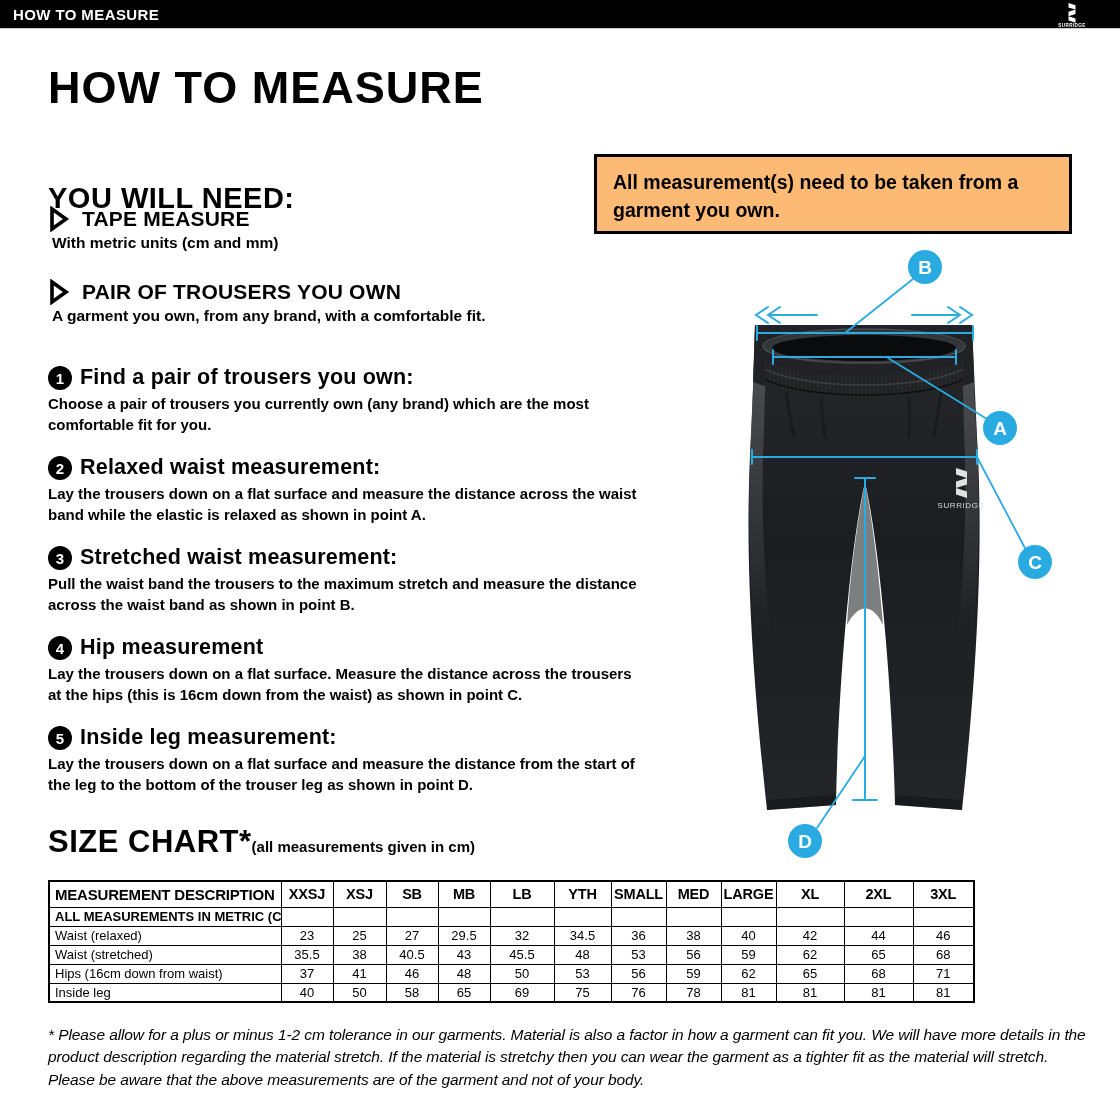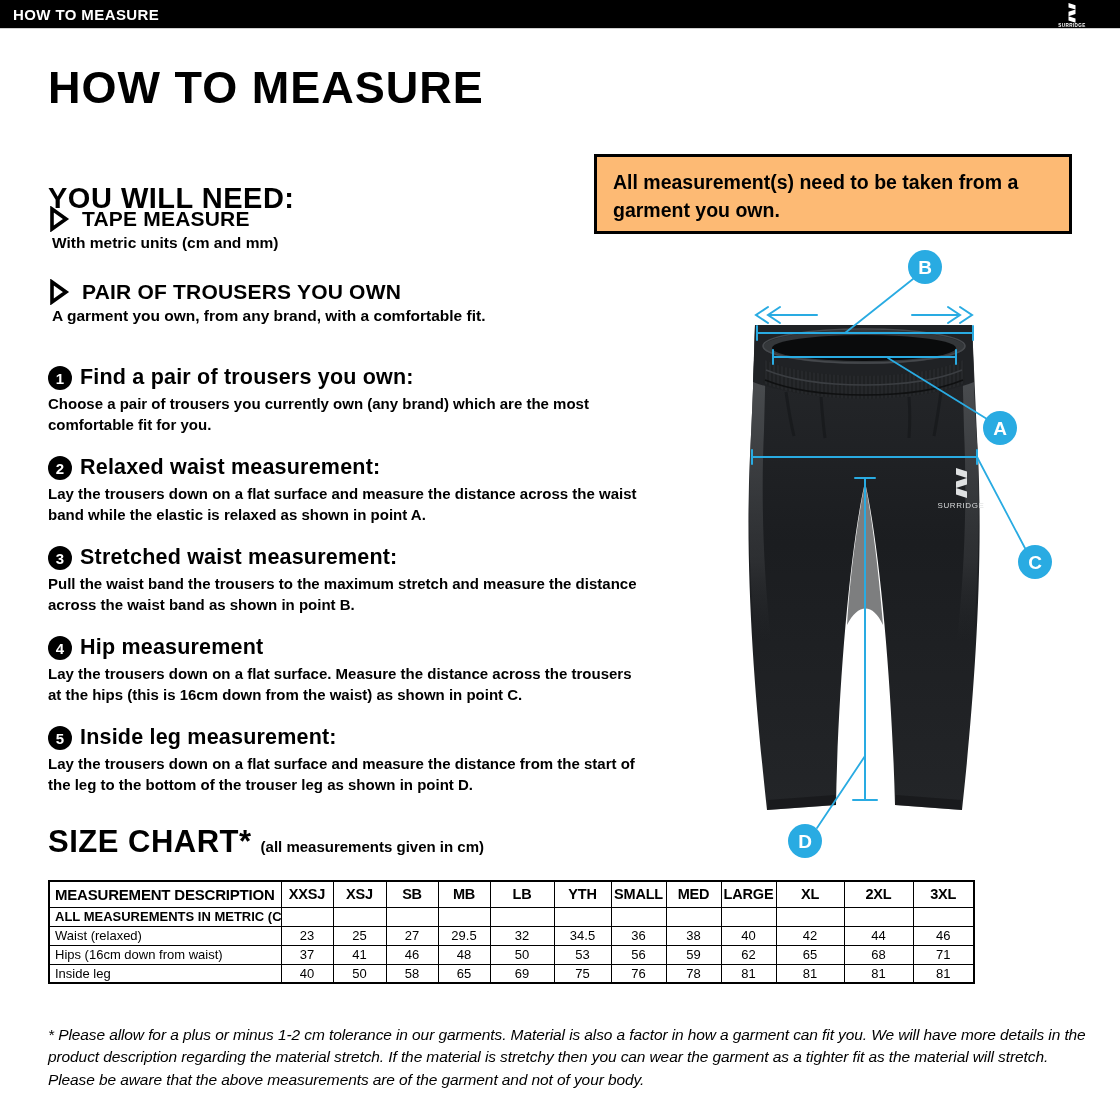--- a/index.html
+++ b/index.html
@@ -48,21 +48,21 @@
     border:3px solid #000; background:#fdba74;
   }
   .note-text{ position:absolute; left:16px; top:11px; width:444px; font-size:19.5px; font-weight:bold; line-height:1.45; }
   
   .figure{ position:absolute; left:690px; top:240px; width:390px; height:640px; }
   .blue-stroke{ stroke:var(--accent); }
   .blue-fill{ fill:var(--accent); }
   
   .sizechart-head{
     position:absolute; left:48px; top:824px;
-    display:flex; align-items:baseline; gap:9px;
+    display:flex; align-items:baseline; 
   }
   .sizechart-title{ font-size:31px; font-weight:bold; letter-spacing:.5px; }
   .sizechart-sub{ font-size:15px; font-weight:bold;text-align:center; }
   table.sizes{
     position:absolute; left:48px; top:880px; width:925px;
     border-collapse:collapse; table-layout:fixed;
     border:2px solid #000;
   }
   table.sizes th, table.sizes td{
     border:1px solid #000; text-align:center; padding:0 2px; overflow:hidden; white-space:nowrap;
@@ -311,20 +311,35 @@
         <td>32</td>
         <td>34.5</td>
         <td>36</td>
         <td>38</td>
         <td>40</td>
         <td>42</td>
         <td>44</td>
         <td>46</td>
       </tr>
       <tr>
+        <td class="rowlabel">Waist (stretched)</td>
+        <td>35.5</td>
+        <td>38</td>
+        <td>40.5</td>
+        <td>43</td>
+        <td>45.5</td>
+        <td>48</td>
+        <td>53</td>
+        <td>56</td>
+        <td>59</td>
+        <td>62</td>
+        <td>65</td>
+        <td>68</td>
+      </tr>
+      <tr>
         <td class="rowlabel">Hips (16cm down from waist)</td>
         <td>37</td>
         <td>41</td>
         <td>46</td>
         <td>48</td>
         <td>50</td>
         <td>53</td>
         <td>56</td>
         <td>59</td>
         <td>62</td>

